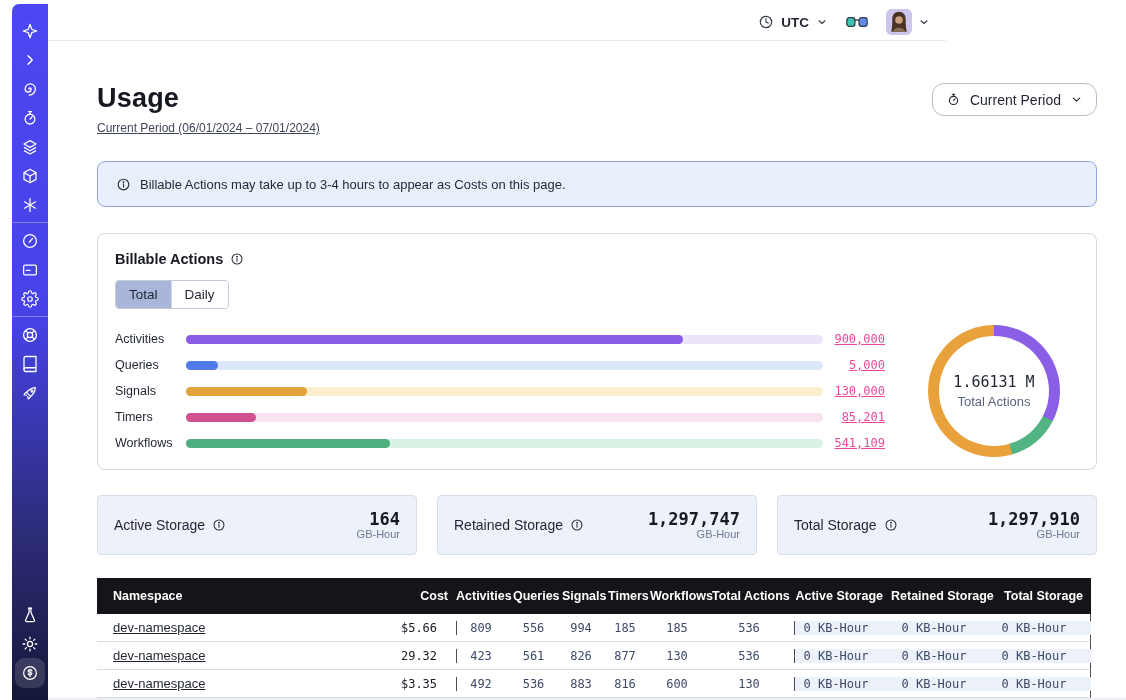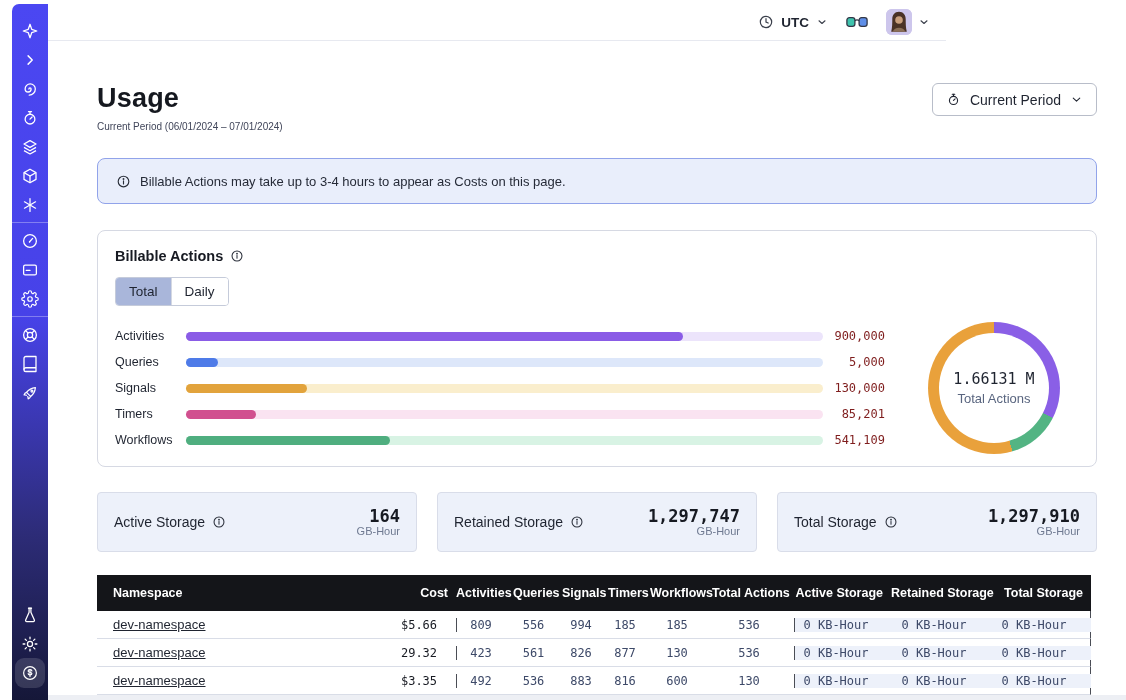--- a/index.html
+++ b/index.html
@@ -32,24 +32,24 @@
   .tz-control { display:flex; align-items:center; gap:7px; font-size:13.5px; font-weight:600; color:#1f2430; cursor:pointer; }
   .avatar-group { display:flex; align-items:center; gap:6px; cursor:pointer; }
   .avatar { width:26px; height:26px; border-radius:6px; overflow:hidden; background:#cdc6ec; }
 
   
   .main { position:absolute; left:48px; top:41px; width:1078px; height:659px; overflow:hidden; background:#fff; }
   .content { margin:0 29px 16px 49px; width:1000px; }
 
   .title-row { display:flex; justify-content:space-between; align-items:flex-start; margin-top:42px; }
   .page-title { font-size:27px; font-weight:600; color:#15181f; letter-spacing:.2px; }
-  .page-subtitle { font-size:10px; color:#41465a; margin-top:7px; }
+  .page-subtitle { font-size:12px; color:#41465a; margin-top:7px;text-decoration:underline; }
   .period-btn {
     display:flex; align-items:center; gap:9px; height:33px; padding:0 13px;
-    border:1px solid #b8bdc9; border-radius:6px; background:#fff; font-size:14px; color:#1f2430; cursor:pointer;
+    border:1px solid #b8bdc9; border-radius:12px; background:#fff; font-size:14px; color:#1f2430; cursor:pointer;
   }
 
   .banner {
     margin-top:26px; height:46px; border:1px solid #91a3ea; background:#e9eefb; border-radius:8px;
     display:flex; align-items:center; gap:9px; padding-left:18px; font-size:13px; color:#262b38;
   }
 
   .card {
     margin-top:26px; border:1px solid #d6d9e3; border-radius:8px; background:#fff;
     padding:17px 17px 20px 17px; height:237px;
@@ -59,21 +59,21 @@
   .seg-tab { padding:6px 13px; font-size:13.5px; background:#fff; color:#1f2430; cursor:pointer; }
   .seg-tab + .seg-tab { border-left:1px solid #d4d8e2; }
   .seg-tab.active { background:#a9b6da; }
 
   .chart-area { display:flex; align-items:center; margin-top:16px; }
   .bars { flex:1; }
   .bar-row { display:grid; grid-template-columns:71px 1fr 62px; align-items:center; height:26px; }
   .bar-label { font-size:12.5px; color:#1f2430; }
   .bar-track { position:relative; height:9px; border-radius:5px; }
   .bar-fill { position:absolute; left:0; top:0; height:9px; border-radius:5px; }
-  .bar-value { font-size:12px; color:#7f1d1d; text-align:right; }
+  .bar-value { font-size:12px; color:#ec4899; text-align:right;text-decoration:underline; }
 
   .donut-wrap { width:170px; display:flex; justify-content:center; margin-left:24px; }
   .donut { position:relative; width:132px; height:132px; border-radius:50%; }
   .donut-hole {
     position:absolute; left:11px; top:11px; width:110px; height:110px; border-radius:50%; background:#fff;
     display:flex; flex-direction:column; align-items:center; justify-content:center; gap:3px;
   }
   .donut-total { font-size:15px; color:#1f2430; }
   .donut-caption { font-size:13px; color:#59657f; }
 

